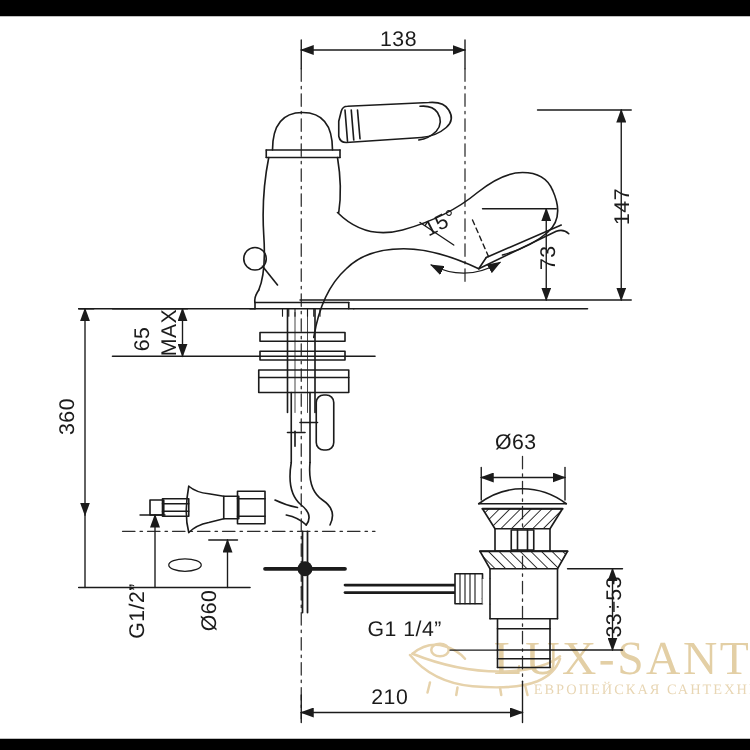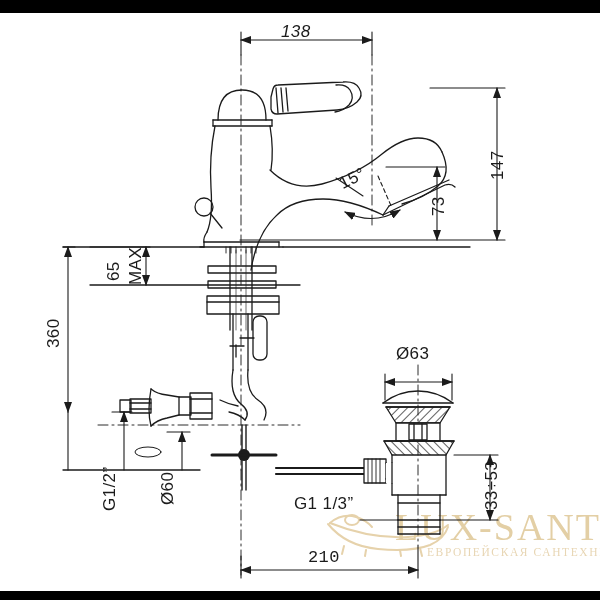--- a/index.html
+++ b/index.html
@@ -272,39 +272,39 @@
         <line x1="241" y1="570" x2="418" y2="570" marker-start="url(#arL)" marker-end="url(#ar)"></line>
         <line x1="241" y1="556" x2="241" y2="578"></line>
         <line x1="418" y1="545" x2="418" y2="578"></line>
       </g>
 
       <line x1="360" y1="520" x2="398" y2="520" stroke-width="1"></line>
 
     </g>
   </svg>
 
-  <div class="dimtext" style="left:281px;top:22px;font-style:italic;">138</div>
+  <div class="dimtext" style="left:304px;top:22px;">138</div>
 
   <div class="dimtext rot" style="left:488px;top:180px;">147</div>
 
   <div class="dimtext rot" style="left:429px;top:216px;">73</div>
 
   <div class="dimtext" style="left:336px;top:176px;transform-origin:0 0;transform:rotate(-27deg);">15°</div>
 
   <div class="dimtext rot" style="left:104px;top:281px;">65</div>
 
   <div class="dimtext rot" style="left:126px;top:285px;">MAX</div>
 
   <div class="dimtext rot" style="left:44px;top:348px;">360</div>
 
   <div class="dimtext rot" style="left:100px;top:511px;">G1/2”</div>
 
   <div class="dimtext rot" style="left:158px;top:505px;">Ø60</div>
 
   <div class="dimtext" style="left:396px;top:344px;">Ø63</div>
 
-  <div class="dimtext" style="left:294px;top:494px;">G1  1/3”</div>
+  <div class="dimtext" style="left:294px;top:494px;">G1  1/4”</div>
 
   <div class="dimtext rot" style="left:482px;top:510px;">33÷53</div>
 
-  <div class="dimtext" style="left:308px;top:548px;font-family:Liberation Mono, monospace;">210</div>
+  <div class="dimtext" style="left:297px;top:548px;">210</div>
 
 </div>
 
 </body></html>

